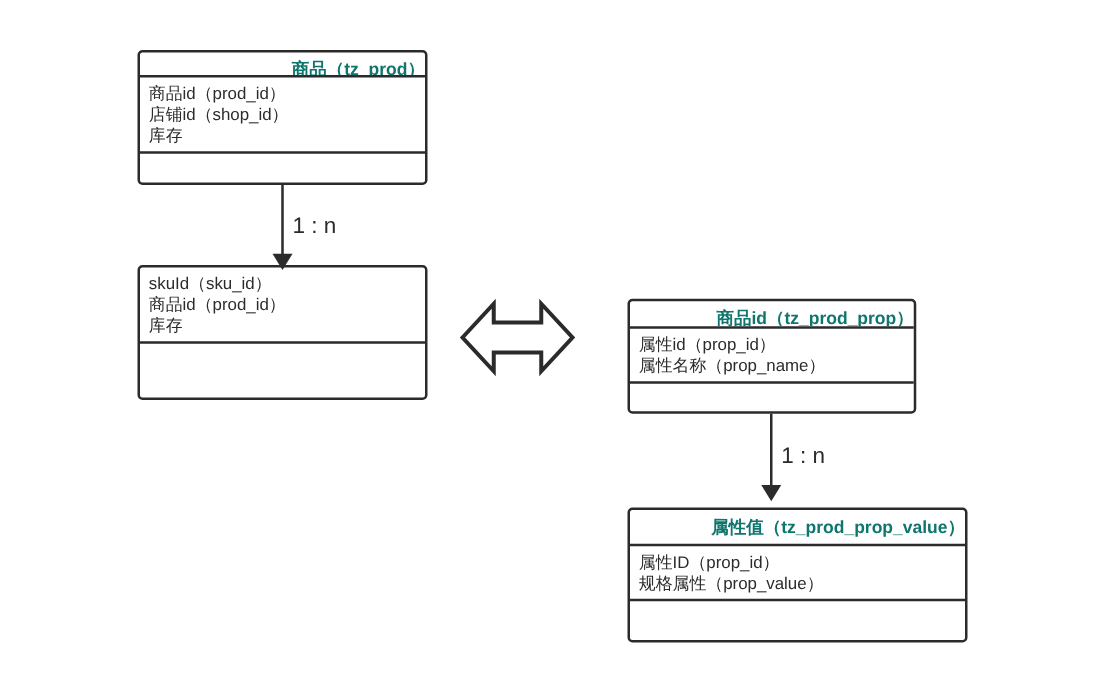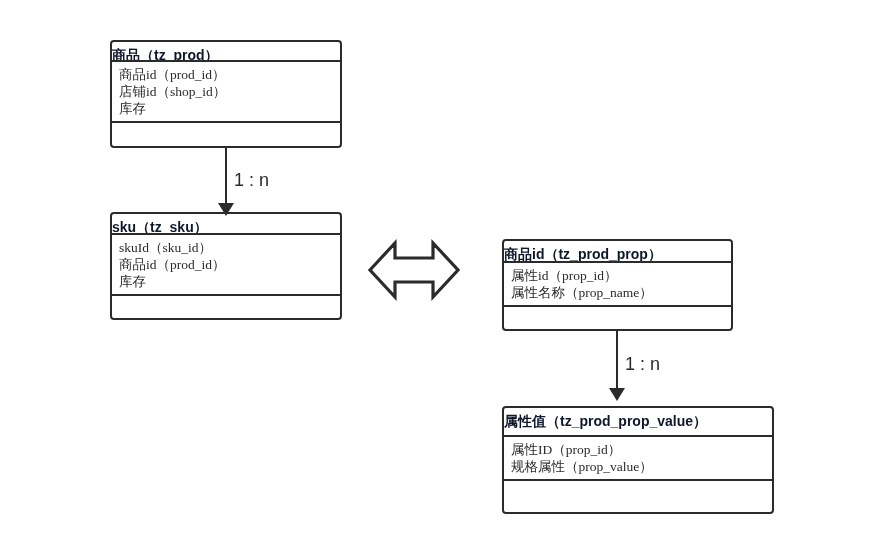--- a/index.html
+++ b/index.html
@@ -30,34 +30,33 @@
     background: #ffffff;
     border: 2px solid #2b2b2b;
     border-radius: 4px;
     display: flex;
     flex-direction: column;
   }
   .entity-title {
     box-sizing: border-box;
     height: 29px;
     line-height: 27px;
-    text-align: left;
+    text-align: right;
     font-size: 14px;
     font-weight: bold;
-    color: #0f172a;
+    color: #0f766e;
     border-bottom: 2px solid #2b2b2b;
     white-space: nowrap;
     overflow: hidden;
   }
   .entity-attrs {
     box-sizing: border-box;
     padding: 4px 0 4px 7px;
     border-bottom: 2px solid #2b2b2b;
     flex: 0 0 auto;
-    font-family: Liberation Serif, serif;
   }
   .attr {
     font-size: 13.5px;
     line-height: 17px;
     color: #2b2b2b;
     white-space: nowrap;
   }
   .entity-footer {
     box-sizing: border-box;
     flex: 1 1 auto;
@@ -130,21 +129,20 @@
     <div class="entity-title">商品（tz_prod）</div>
     <div class="entity-attrs">
       <div class="attr">商品id（prod_id）</div>
       <div class="attr">店铺id（shop_id）</div>
       <div class="attr">库存</div>
     </div>
     <div class="entity-footer"></div>
   </div>
 
   <div class="entity" id="entity-sku">
-    <div class="entity-title">sku（tz_sku）</div>
     <div class="entity-attrs">
       <div class="attr">skuId（sku_id）</div>
       <div class="attr">商品id（prod_id）</div>
       <div class="attr">库存</div>
     </div>
     <div class="entity-footer"></div>
   </div>
 
   <div class="entity" id="entity-prop">
     <div class="entity-title">商品id（tz_prod_prop）</div>

